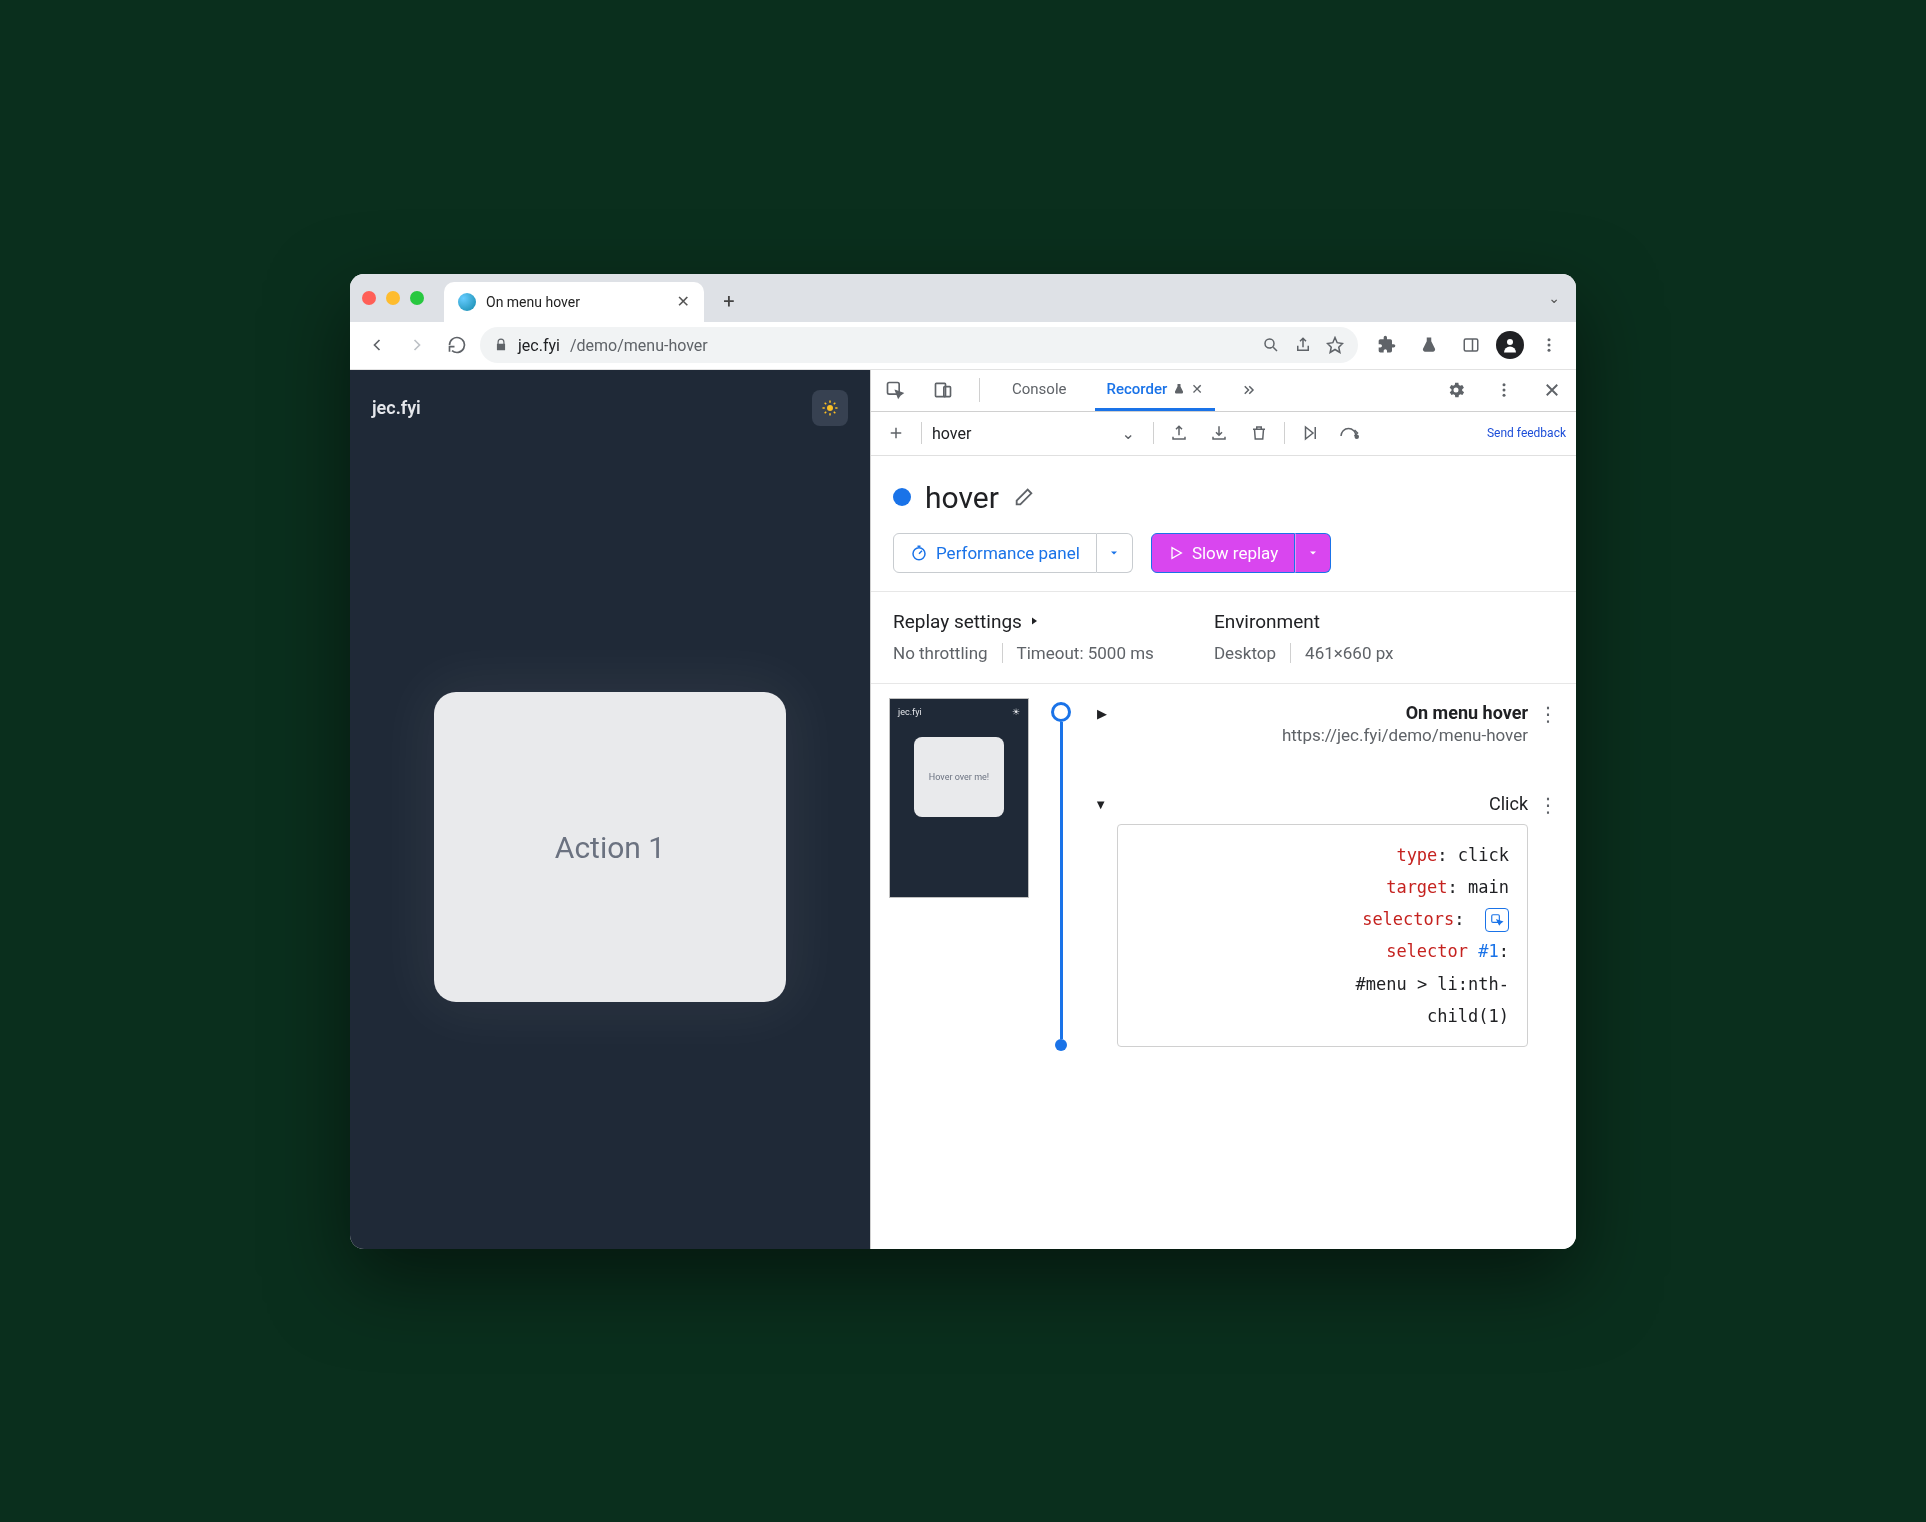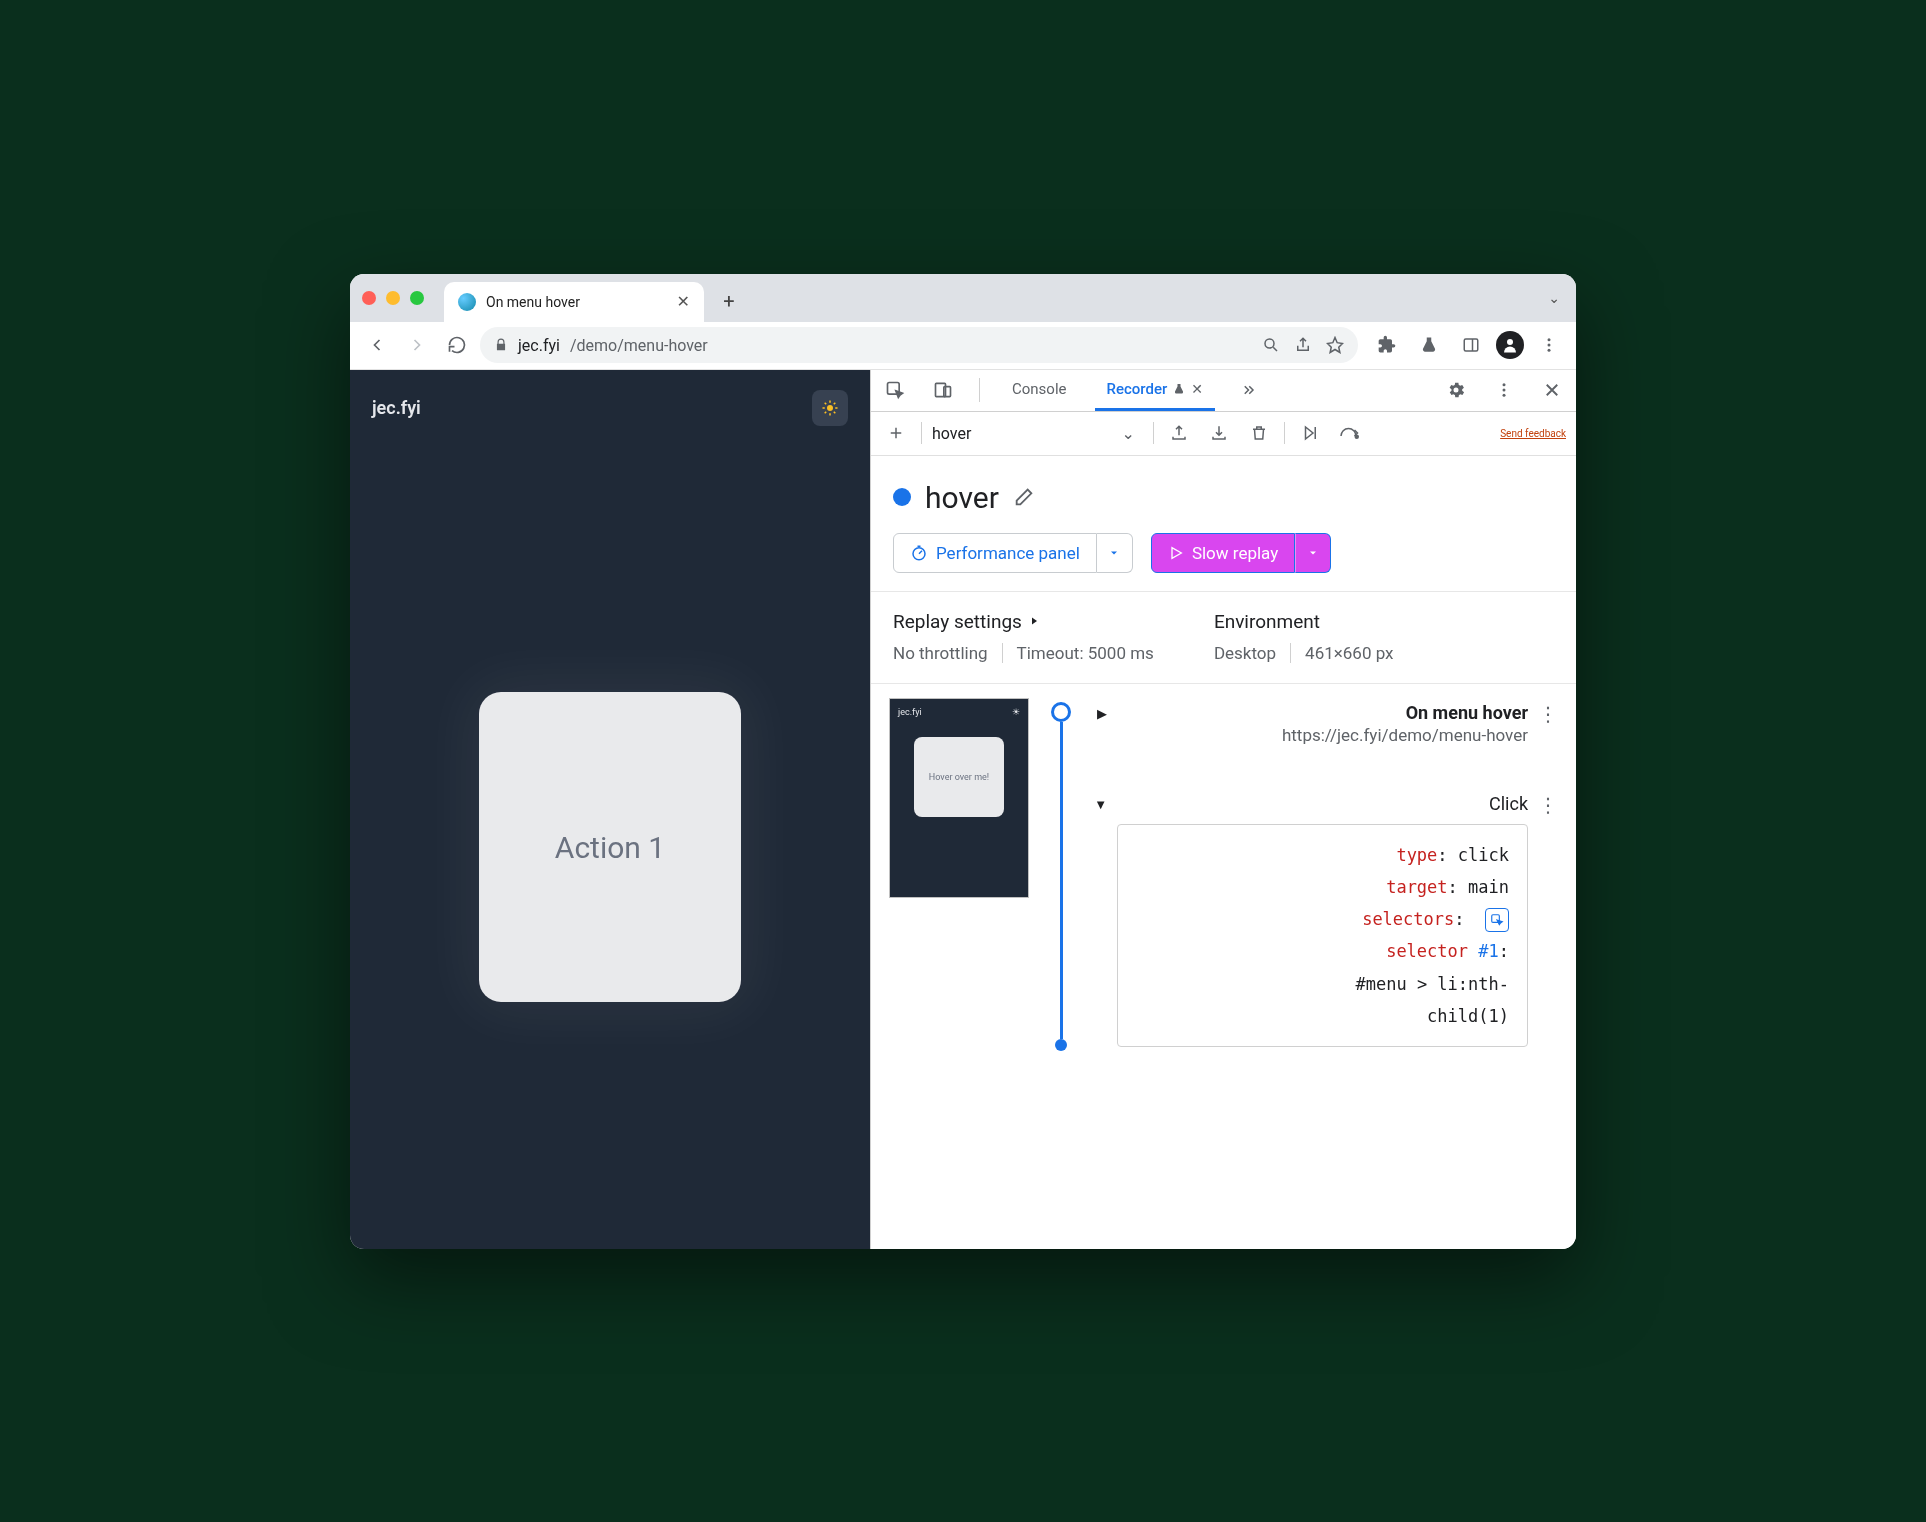--- a/index.html
+++ b/index.html
@@ -65,41 +65,41 @@
   
   .content { flex:1; display:flex; min-height:0; }
   .page {
     flex:0 0 520px; background:#1f2937; color:#fff; position:relative;
     display:flex; flex-direction:column;
   }
   .page-header { display:flex; align-items:center; justify-content:space-between; padding:20px 22px; font-size:18px; color:#e5e7eb; font-weight:600;}
   .theme-toggle { width:36px; height:36px; background:#374151; border-radius:8px; display:flex; align-items:center; justify-content:center; cursor:pointer; color:#fbbf24; font-size:18px;}
   .page-body { flex:1; display:flex; align-items:center; justify-content:center; }
   .card {
-    width:262px; height:310px; background:#e9eaec; border-radius:22px;
+    width:352px; height:310px; background:#e9eaec; border-radius:22px;
     display:flex; align-items:center; justify-content:center;
     color:#6b7280; font-size:30px; font-weight:400;
     box-shadow: 0 0 60px 10px rgba(255,255,255,0.06);
   }
   
   .devtools { flex:1; background:#fff; display:flex; flex-direction:column; border-left:1px solid #d0d0d0; font-size:15px; color:#202124; min-width:0;}
   .dt-tabs { height:42px; border-bottom:1px solid #d0d0d0; display:flex; align-items:center; padding:0 8px; gap:16px;}
   .dt-icon { width:32px; height:32px; display:flex; align-items:center; justify-content:center; color:#5f6368; cursor:pointer;}
   .dt-divider { width:1px; height:24px; background:#d0d0d0; margin:0 4px;}
   .dt-tab { padding:0 12px; height:100%; display:flex; align-items:center; gap:6px; color:#5f6368; cursor:pointer; border-bottom:3px solid transparent;}
   .dt-tab.active { color:#1a73e8; border-bottom-color:#1a73e8; font-weight:500;}
   .dt-tab .x { font-size:14px; color:#5f6368;}
   .dt-tabs .spacer { flex:1; }
   
   .rec-toolbar { height:44px; border-bottom:1px solid #e0e0e0; display:flex; align-items:center; padding:0 10px; gap:10px; font-size:16px;}
   .rec-toolbar .sel { display:flex; align-items:center; gap:10px; flex:0 0 auto; padding-right:8px;}
   .rec-toolbar .sel .caret { margin-left:140px; color:#5f6368; cursor:pointer;}
   .rec-toolbar .vsep { width:1px; height:22px; background:#d0d0d0; }
   .rec-toolbar .ricon { width:30px; height:30px; display:flex; align-items:center; justify-content:center; color:#5f6368; cursor:pointer;}
-  .rec-toolbar .feedback { margin-left:auto; text-decoration:underline; color:#c2410c; font-size:10px; cursor:pointer;}
+  .rec-toolbar .feedback { margin-left:auto; color:#1d4ed8; font-size:12px; cursor:pointer;}
   
   .rec-header { padding:24px 22px 18px; display:flex; flex-direction:column; gap:18px; border-bottom:1px solid #e7e7e7;}
   .rec-title-row { display:flex; align-items:center; gap:14px;}
   .blue-dot { width:18px; height:18px; border-radius:50%; background:#1a73e8;}
   .rec-title { font-size:30px; font-weight:400;}
   .edit-ic { color:#5f6368; cursor:pointer;}
   .btn-row { display:flex; gap:18px;}
   .pill-group { display:flex; }
   .pill-btn { display:flex; align-items:center; gap:8px; height:40px; padding:0 16px; border:1px solid #c8ccd0; font-size:17px; cursor:pointer;}
   .pill-btn.left { border-radius:6px 0 0 6px;}

